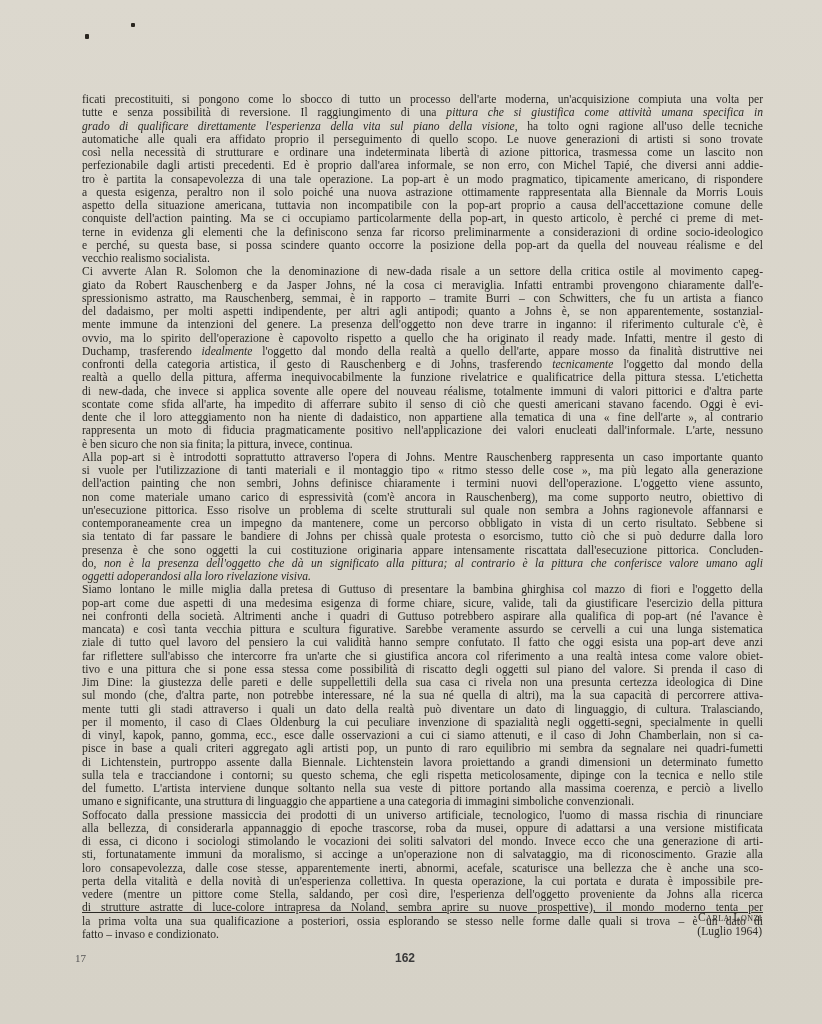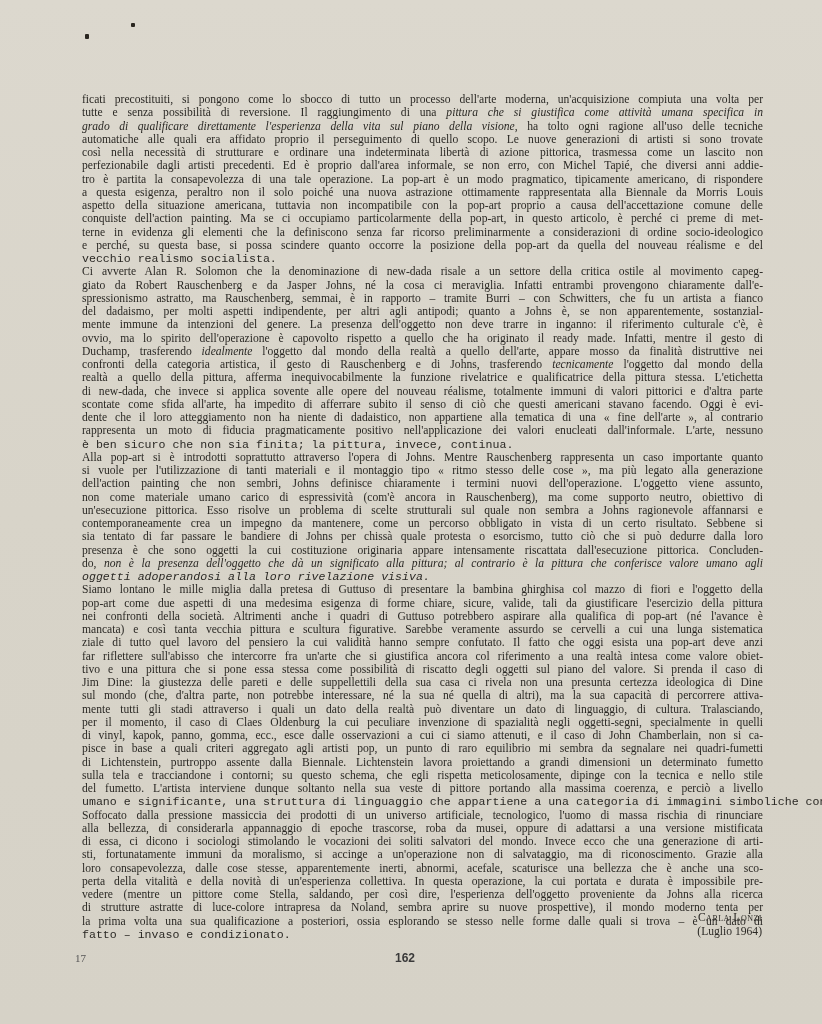--- a/index.html
+++ b/index.html
@@ -17,21 +17,21 @@
   .speck { position: absolute; background: #2a2620; border-radius: 1px; }
   .column {
     position: absolute; left: 82px; top: 93px; width: 681px;
   }
   .line {
     display: block; white-space: nowrap;
     font-size: 11.6px; line-height: 13.25px; height: 13.25px;
     text-align: justify; text-align-last: justify;
     letter-spacing: 0;
   }
-  .line.last { text-align-last: left; font-family: Liberation Mono, monospace; }
+  .line.last { text-align-last: left; }
   em { font-style: italic; }
   .signature {
     position: absolute; right: 60px; top: 911px; text-align: right;
     font-size: 11.6px; line-height: 14px;
   }
   .signature .name { font-variant: small-caps; letter-spacing: 0.5px; }
   .footer-left {
     position: absolute; left: 75px; top: 952px; font-size: 11px; color: #555;
   }
   .footer-center {
@@ -101,21 +101,21 @@
       <span class="line" style="display: block; width: 681px; font-size: 11.6px;">sulla tela e tracciandone i contorni; su questo schema, che egli rispetta meticolosamente, dipinge con la tecnica e nello stile</span>
       <span class="line" style="display: block; width: 681px; font-size: 11.6px;">del fumetto. L'artista interviene dunque soltanto nella sua veste di pittore portando alla massima coerenza, e perciò a livello</span>
       <span class="line last" style="display: block; width: 681px; font-size: 11.6px;">umano e significante, una struttura di linguaggio che appartiene a una categoria di immagini simboliche convenzionali.</span>
       <span class="line" style="display: block; width: 681px; font-size: 11.6px;">Soffocato dalla pressione massiccia dei prodotti di un universo artificiale, tecnologico, l'uomo di massa rischia di rinunciare</span>
       <span class="line" style="display: block; width: 681px; font-size: 11.6px;">alla bellezza, di considerarla appannaggio di epoche trascorse, roba da musei, oppure di adattarsi a una versione mistificata</span>
       <span class="line" style="display: block; width: 681px; font-size: 11.6px;">di essa, ci dicono i sociologi stimolando le vocazioni dei soliti salvatori del mondo. Invece ecco che una generazione di arti-</span>
       <span class="line" style="display: block; width: 681px; font-size: 11.6px;">sti, fortunatamente immuni da moralismo, si accinge a un'operazione non di salvataggio, ma di riconoscimento. Grazie alla</span>
       <span class="line" style="display: block; width: 681px; font-size: 11.6px;">loro consapevolezza, dalle cose stesse, apparentemente inerti, abnormi, acefale, scaturisce una bellezza che è anche una sco-</span>
       <span class="line" style="display: block; width: 681px; font-size: 11.6px;">perta della vitalità e della novità di un'esperienza collettiva. In questa operazione, la cui portata e durata è impossibile pre-</span>
       <span class="line" style="display: block; width: 681px; font-size: 11.6px;">vedere (mentre un pittore come Stella, saldando, per così dire, l'esperienza dell'oggetto proveniente da Johns alla ricerca</span>
-      <span class="line" style="display: block; width: 681px; font-size: 11.6px;">di strutture astratte di luce-colore intrapresa da Noland, sembra aprire su nuove prospettive), il mondo moderno tenta per</span>
+      <span class="line" style="display: block; width: 681px; font-size: 11.6px; text-decoration: underline;">di strutture astratte di luce-colore intrapresa da Noland, sembra aprire su nuove prospettive), il mondo moderno tenta per</span>
       <span class="line" style="display: block; width: 681px; font-size: 11.6px;">la prima volta una sua qualificazione a posteriori, ossia esplorando se stesso nelle forme dalle quali si trova – è un dato di</span>
       <span class="line last" style="display: block; width: 681px; font-size: 11.6px;">fatto – invaso e condizionato.</span>
     </div>
 
   <div class="signature">
     <div class="name">Carla Lonzi</div>
     <div>(Luglio 1964)</div>
   </div>
 
   <div class="footer-left">17</div>

